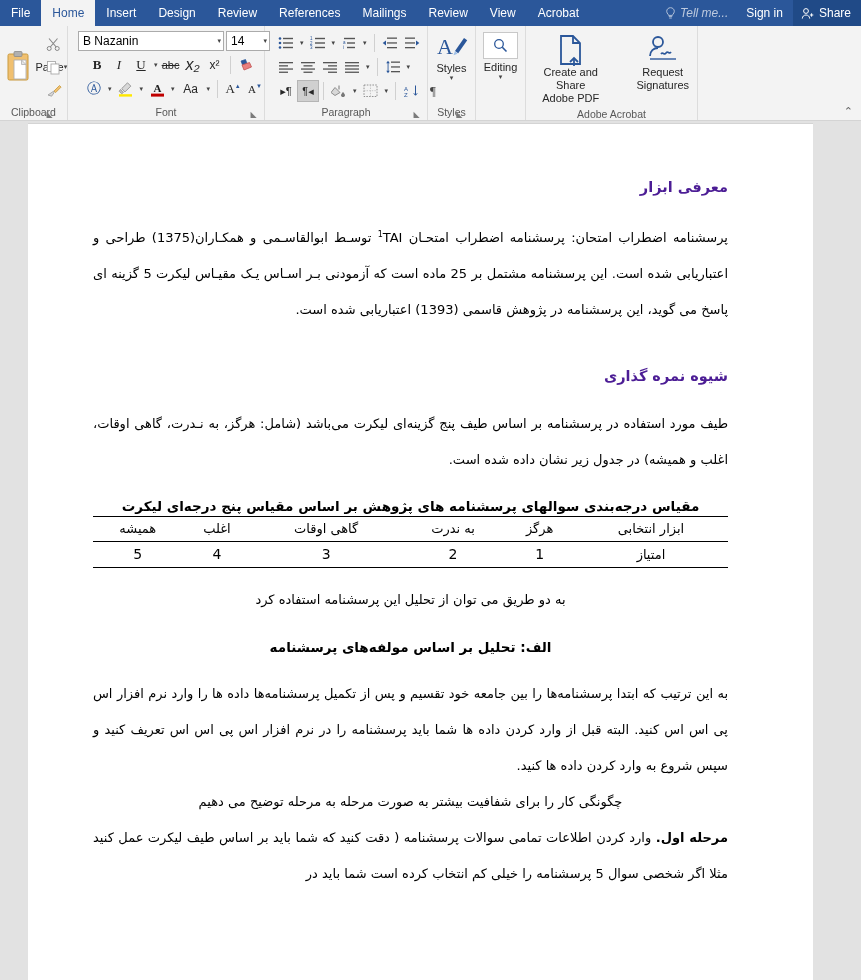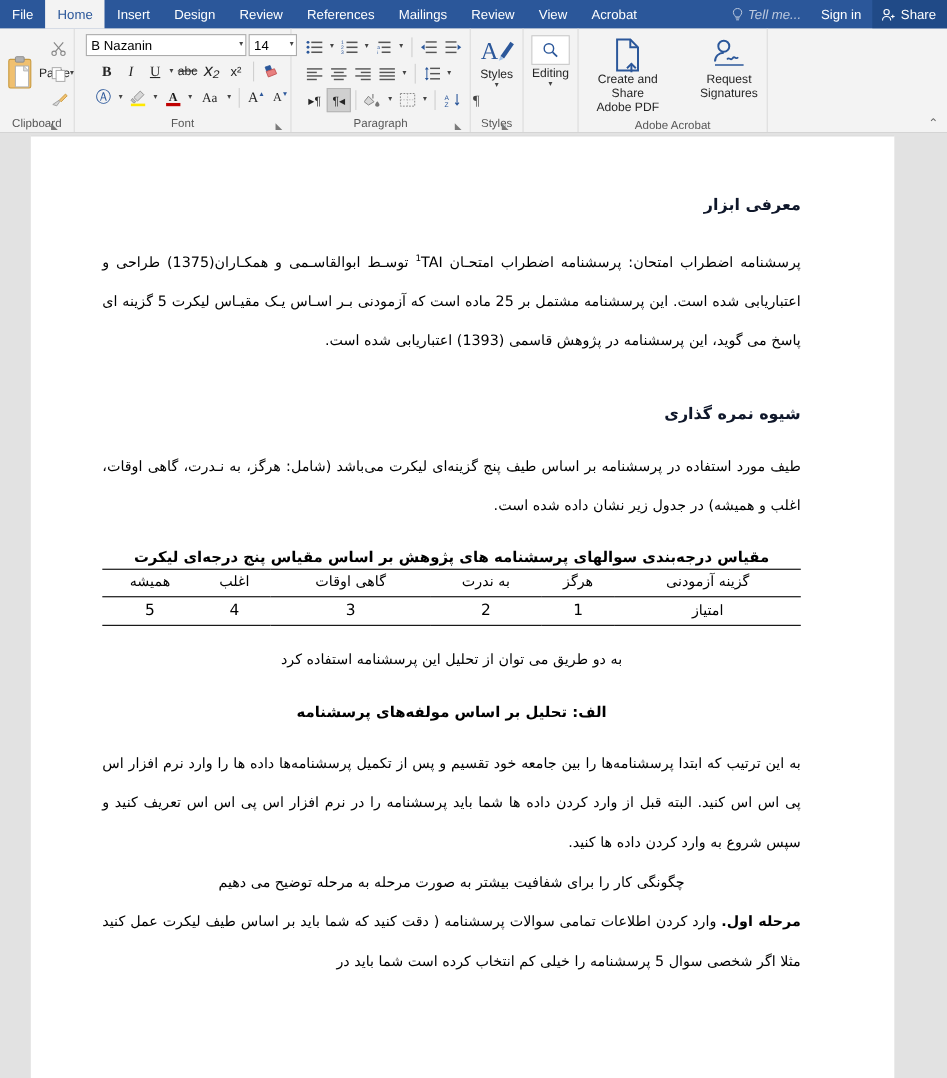--- a/index.html
+++ b/index.html
@@ -171,21 +171,21 @@
   }
   .page-inner {
     padding: 55px 85px 0 65px;
     direction: rtl;
     text-align: right;
     font-family: "DejaVu Sans", "Liberation Sans", sans-serif;
   }
   .h-sec {
     font-size: 14.5px;
     font-weight: bold;
-    color: #0f172a;
+    color: #4c1d95;
     margin-bottom: 22px;
     text-align: right;
   }
   .p-body {
     font-size: 13px;
     color: #000;
     line-height: 36px;
     text-align: justify;
     text-align-last: right;
     margin: 0;
@@ -382,21 +382,21 @@
         <span class="caret" style="margin:0 3px;">▾</span>
         <div class="btn small">
           <span>
             <svg width="17" height="16" viewBox="0 0 17 16">
               <text x="8.5" y="11" font-size="11" font-family="Liberation Serif, serif" font-weight="bold" text-anchor="middle" fill="#1a1a1a">A</text>
               <rect x="2" y="12.6" width="13" height="3" fill="#c00000"></rect>
             </svg>
           </span>
         </div>
         <span class="caret" style="margin:0 3px;">▾</span>
-        <div class="btn small" style="width:26px;font-family:Liberation Serif, serif;">
+        <div class="btn small" style="width:26px;">
           <span style="font-size:12px;">Aa</span>
         </div>
         <span class="caret" style="margin:0 3px;">▾</span>
         <span class="sep-v"></span>
         <div class="btn small">
           <span style="font-size:13px;font-family:'Liberation Serif',serif;">A<sup style="font-size:6px;color:#2b579a;">▲</sup></span>
         </div>
         <div class="btn small">
           <span style="font-size:11px;font-family:'Liberation Serif',serif;">A<sup style="font-size:6px;color:#2b579a;">▼</sup></span>
         </div>
@@ -669,21 +669,21 @@
 
       <p class="p-body">طیف مورد استفاده در پرسشنامه بر اساس طیف پنج گزینه‌ای لیکرت می‌باشد (شامل: هرگز، به نـدرت، گاهی اوقات، اغلب و همیشه) در جدول زیر نشان داده شده است.</p>
 
       <div class="spacer-20"></div>
 
       <div class="tbl-cap">مقیاس درجه‌بندی سوالهای پرسشنامه های پژوهش بر اساس مقیاس پنج درجه‌ای لیکرت</div>
 
       <table class="scale">
         <thead>
           <tr>
-            <th>گزینه آزمودنی</th>
+            <th>ابزار انتخابی</th>
             <th>هرگز</th>
             <th>به ندرت</th>
             <th>گاهی اوقات</th>
             <th>اغلب</th>
             <th>همیشه</th>
           </tr>
         </thead>
         <tbody>
           <tr>
             <td>امتیاز</td>

